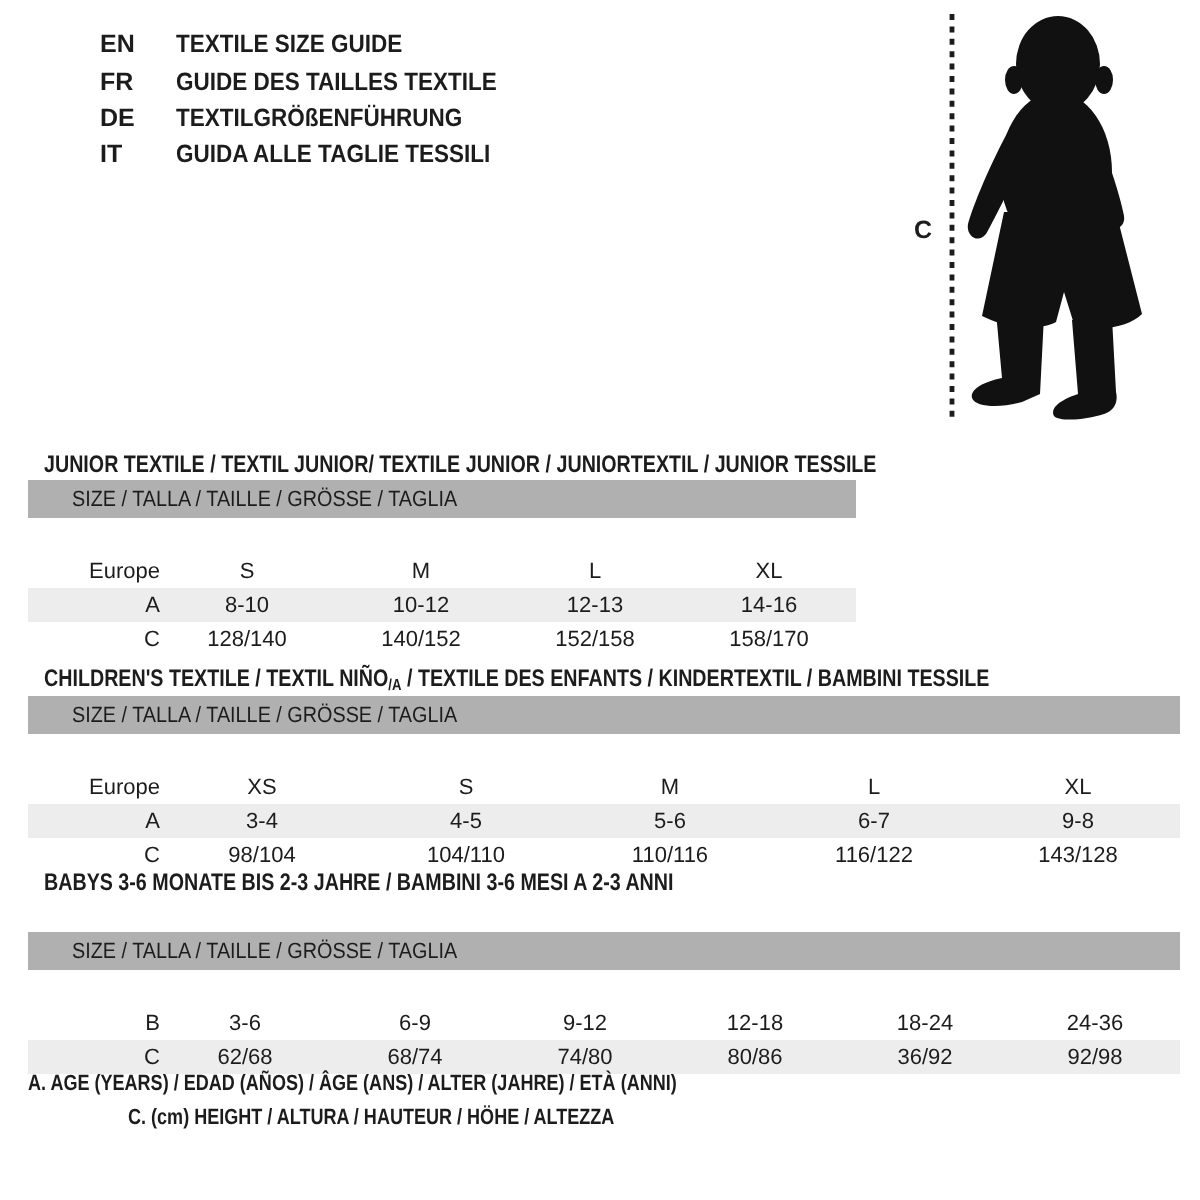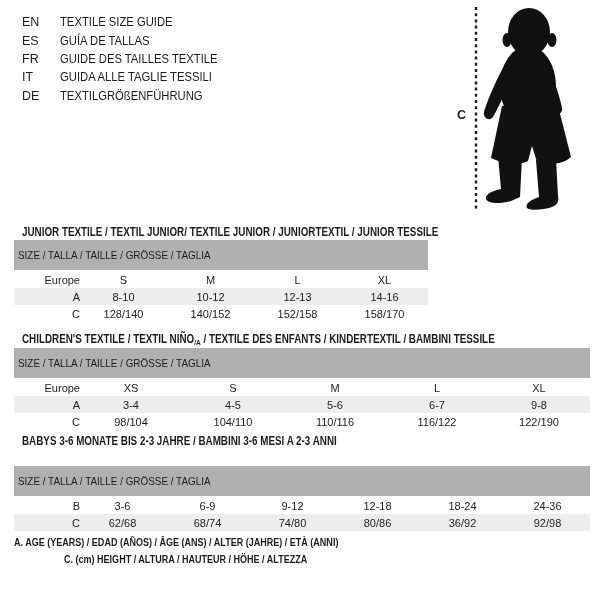--- a/index.html
+++ b/index.html
@@ -9,43 +9,43 @@
     position:relative; overflow:hidden;
   }
   .page { position:absolute; inset:0; }
 
   
   .cond  { display:inline-block; transform:scaleX(0.82); transform-origin:0 50%; white-space:nowrap; }
   .cond9 { display:inline-block; transform:scaleX(0.90); transform-origin:0 50%; white-space:nowrap; }
 
   
   .lang-list { position:absolute; left:22px; top:13px; }
-  .lang-row  { display:flex; height:18.4px; align-items:center; font-weight:normal; font-size:12.5px; }
+  .lang-row  { display:flex; height:18.4px; align-items:center; font-weight:bold; font-size:12.5px;margin-left:28px; }
   .lang-code { width:38px; }
   .lang-name { }
 
   
   .figure-svg { position:absolute; left:450px; top:4px; }
   .height-label { position:absolute; left:457px; top:108px; font-size:12.5px; font-weight:bold; }
 
   
   .sec-title { position:absolute; font-weight:bold; font-size:12px; white-space:nowrap;margin-top:12px; }
   .t-junior   { left:22px; top:213px; }
   .t-children { left:22px; top:320px; }
   .t-babies   { left:22px; top:421px; line-height:16px; }
   .sub { font-size:8px; vertical-align:-2px; }
 
   
   .table { position:absolute; }
   .tbl-junior   { left:14px; top:240px; width:414px; }
   .tbl-children { left:14px; top:348px; width:576px; }
   .tbl-babies   { left:14px; top:466px; width:576px; }
   .thead {
-    height:30px; background:#b0b0b0; margin-bottom:1px;
-    display:flex; align-items:center; padding-left:4px; box-sizing:border-box;
+    height:19px; background:#b0b0b0; margin-bottom:18px;
+    display:flex; align-items:center; padding-left:22px; box-sizing:border-box;
     font-size:11px; color:#1c1c1c;
   }
   .trow { height:17px; display:flex; align-items:center; font-size:11px; }
   .trow.alt { background:#ededed; }
   .trow .lbl { width:66px; padding-left:7px; box-sizing:border-box;text-align:right; }
   .trow .cell { flex:1; text-align:center; }
 
   
   .footnotes { position:absolute; left:14px; top:536px;text-align:center; }
   .footnote  { height:17px; font-weight:bold; font-size:11px; white-space:nowrap; }
@@ -54,34 +54,30 @@
 <body>
 
 <div class="page">
 
   <div class="lang-list">
     <div class="lang-row">
       <span class="lang-code">EN</span>
       <span class="lang-name cond9">TEXTILE SIZE GUIDE</span>
     </div>
     <div class="lang-row">
-      <span class="lang-code">ES</span>
-      <span class="lang-name cond9">GUÍA DE TALLAS</span>
-    </div>
-    <div class="lang-row">
       <span class="lang-code">FR</span>
       <span class="lang-name cond9">GUIDE DES TAILLES TEXTILE</span>
     </div>
     <div class="lang-row">
+      <span class="lang-code">DE</span>
+      <span class="lang-name cond9">TEXTILGRÖßENFÜHRUNG</span>
+    </div>
+    <div class="lang-row">
       <span class="lang-code">IT</span>
       <span class="lang-name cond9">GUIDA ALLE TAGLIE TESSILI</span>
-    </div>
-    <div class="lang-row">
-      <span class="lang-code">DE</span>
-      <span class="lang-name cond9">TEXTILGRÖßENFÜHRUNG</span>
     </div>
   </div>
 
   <span class="height-label">C</span>
   <svg class="figure-svg" width="145" height="208" viewBox="0 0 145 208" aria-hidden="true">
     <line x1="26" y1="3" x2="26" y2="205" stroke="#1c1c1c" stroke-width="2.4" stroke-dasharray="3 3.2"></line>
     <g fill="#111111" transform="translate(33,2)">
       <ellipse cx="46" cy="26" rx="21" ry="24"></ellipse>
       <ellipse cx="24" cy="34" rx="4.5" ry="7"></ellipse>
       <ellipse cx="69" cy="34" rx="4.5" ry="7"></ellipse>
@@ -146,21 +142,21 @@
       <span class="cell">5-6</span>
       <span class="cell">6-7</span>
       <span class="cell">9-8</span>
     </div>
     <div class="trow">
       <span class="lbl">C</span>
       <span class="cell">98/104</span>
       <span class="cell">104/110</span>
       <span class="cell">110/116</span>
       <span class="cell">116/122</span>
-      <span class="cell">122/190</span>
+      <span class="cell">143/128</span>
     </div>
   </div>
 
   <div class="sec-title t-babies">
     <div><span class="cond">BABYS 3-6 MONATE BIS 2-3 JAHRE / BAMBINI 3-6 MESI A 2-3 ANNI</span></div>
   </div>
   <div class="table tbl-babies">
     <div class="thead">
       <span class="cond9">SIZE / TALLA / TAILLE / GRÖSSE / TAGLIA</span>
     </div>

